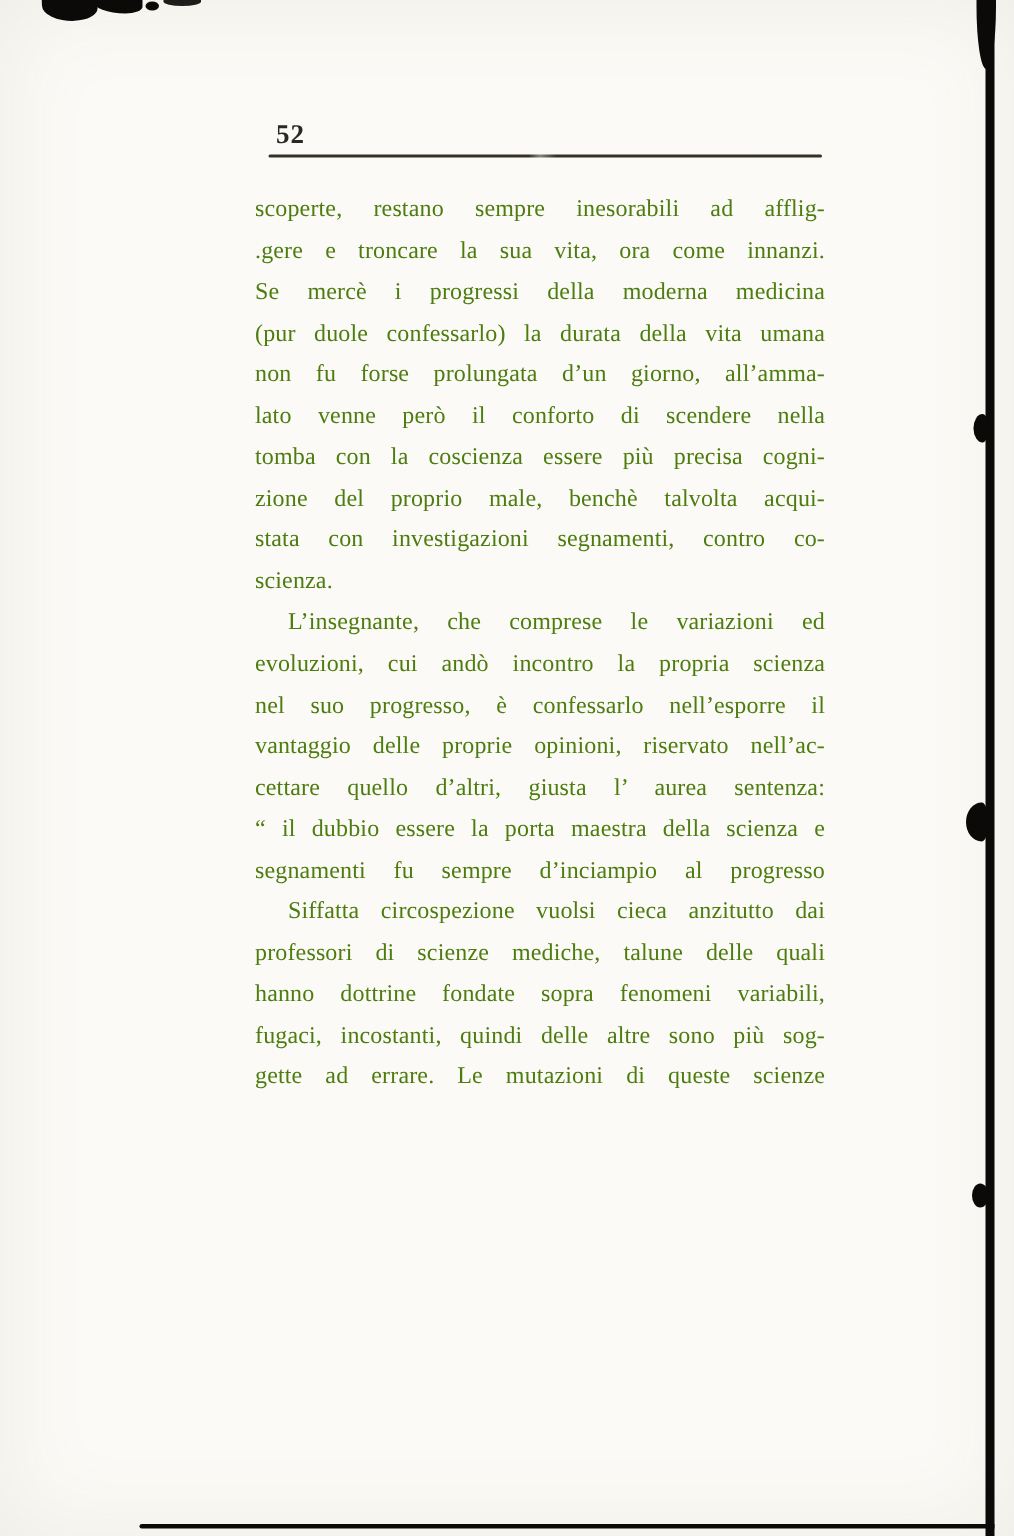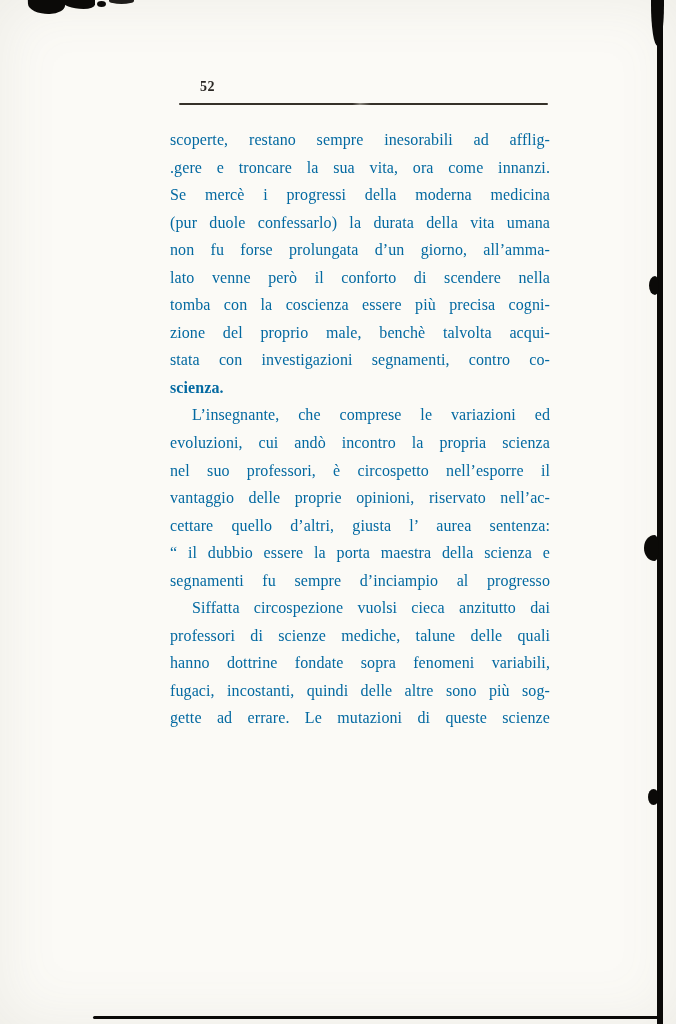--- a/index.html
+++ b/index.html
@@ -13,51 +13,50 @@
     width: 676px;
     height: 1024px;
     background: #fbfaf6;
     overflow: hidden;
     box-shadow: inset 0 0 60px rgba(120,115,100,0.10);
   }
   .page-number {
     position: absolute;
     left: 184px;
     top: 79px;
-    font-size: 14px;
+    font-size: 18px;
     font-weight: bold;
     letter-spacing: 0.6px;
     color: #2a2724;
-    margin-left: 16px;
   }
   .header-rule {
     position: absolute;
     top: 103px;
     left: 179px;
     width: 369px;
     height: 2px;
     background: linear-gradient(to right, #353129 47%, #8a867e 49%, #353129 52%);
     border-radius: 1px;
   }
   .text-block {
     position: absolute;
     left: 170px;
     top: 126px;
     width: 380px;
     font-size: 16px;
     line-height: 27.55px;
     letter-spacing: 0.1px;
-    color: #0369a1;
+    color: #4d7c0f;
   }
   .line {
     text-align: justify;
     text-align-last: justify;
     white-space: normal;
   }
-  .line.end { text-align-last: left; font-weight: bold; }
+  .line.end { text-align-last: left; }
   .line.indent { text-indent: 22px; }
   .it { }
   .q { font-style: normal; }
 
   
   .blob { position: absolute; background: #0b0a08; }
   .tl-1 { left: 28px;  top: -5px; width: 37px; height: 19px; border-radius: 0 0 55% 75%; transform: rotate(-2deg); }
   .tl-2 { left: 62px;  top: -4px; width: 33px; height: 13px; border-radius: 0 0 45% 85%; }
   .tl-3 { left: 97px;  top: 1px;  width: 9px;  height: 6px;  border-radius: 50%; }
   .tl-4 { left: 109px; top: -2px; width: 25px; height: 6px;  border-radius: 0 0 60% 60%; opacity: .92; }
@@ -95,21 +94,21 @@
     <div class="line">(pur duole confessarlo) la durata della vita umana</div>
     <div class="line">non fu forse prolungata d’un giorno, all’amma-</div>
     <div class="line">lato venne però il conforto di scendere nella</div>
     <div class="line">tomba con la coscienza essere più precisa cogni-</div>
     <div class="line">zione del proprio male, benchè talvolta acqui-</div>
     <div class="line">stata con investigazioni segnamenti, contro co-</div>
     <div class="line end">scienza.</div>
 
     <div class="line indent">L’insegnante, che comprese le variazioni ed</div>
     <div class="line">evoluzioni, cui andò incontro la propria scienza</div>
-    <div class="line">nel suo professori, è circospetto nell’esporre il</div>
+    <div class="line">nel suo progresso, è confessarlo nell’esporre il</div>
     <div class="line">vantaggio delle proprie opinioni, riservato nell’ac-</div>
     <div class="line">cettare quello d’altri, giusta l’ aurea sentenza:</div>
 
     <div class="line"><span class="q">“ </span><span class="it">il dubbio essere la porta maestra della scienza e</span></div>
 
 
     <div class="line">segnamenti fu sempre d’inciampio al progresso</div>
 
     <div class="line indent">Siffatta circospezione vuolsi cieca anzitutto dai</div>
     <div class="line">professori di scienze mediche, talune delle quali</div>

